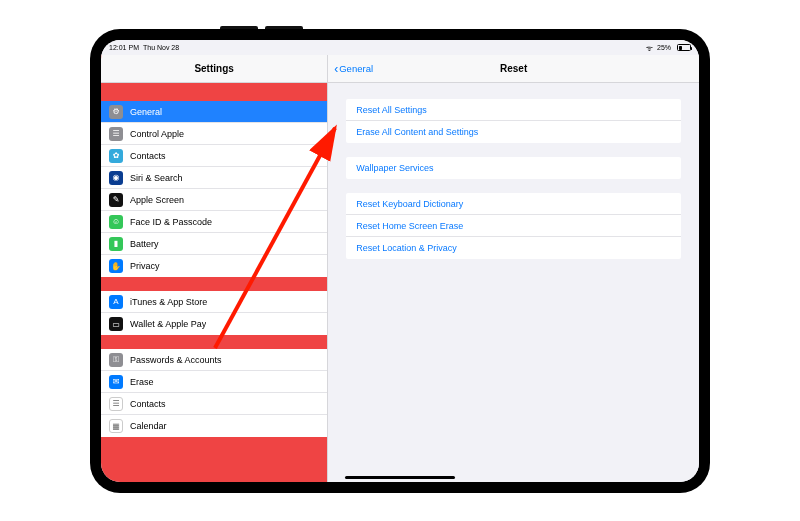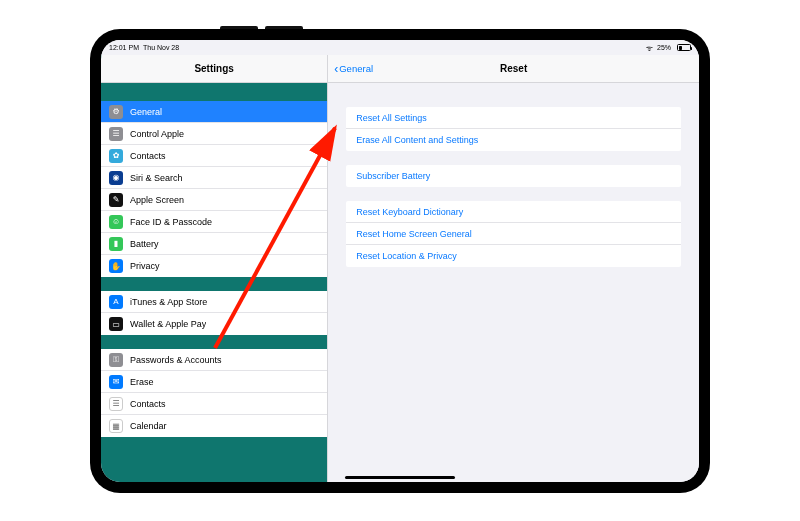--- a/index.html
+++ b/index.html
@@ -22,21 +22,21 @@
   .statusbar .left, .statusbar .right { display: flex; align-items: center; gap: 4px; }
   .battery {
     display: inline-block; width: 14px; height: 7px; border: 0.8px solid #000; border-radius: 1.5px;
     position: relative; margin-left: 2px;
   }
   .battery::after { content: ""; position: absolute; right: -2px; top: 2px; width: 1.2px; height: 3px; background: #000; border-radius: 0.5px; }
   .battery .fill { position: absolute; left: 0.5px; top: 0.5px; bottom: 0.5px; width: 25%; background: #000; border-radius: 0.8px; }
   .wifi { font-size: 8px; }
   
   .split { flex: 1; display: flex; min-height: 0; }
-  .sidebar { width: 38%; background: #0f766e; display: flex; flex-direction: column; border-right: 0.5px solid #d6d6da; }
+  .sidebar { width: 38%; background: #ef4444; display: flex; flex-direction: column; border-right: 0.5px solid #d6d6da; }
   .detail { flex: 1; background: #f2f2f7; display: flex; flex-direction: column; }
   .navbar { height: 28px; display: flex; align-items: center; justify-content: center; position: relative;
             border-bottom: 0.5px solid #d6d6da; background: #f8f8f9; }
   .navbar .title { font-size: 10px; font-weight: 600; }
   .navbar .back { position: absolute; left: 6px; display: flex; align-items: center; color: #007aff; font-size: 9.5px; cursor: pointer; gap: 1px; }
   .chev { font-size: 12px; line-height: 1; }
   .list { flex: 1; overflow: hidden; }
   .group { background: #fff; margin-top: 14px; }
   .group.first { margin-top: 18px; }
   .row {
@@ -54,21 +54,21 @@
   .icon.gray { background: #8e8e93; }
   .icon.blue { background: #007aff; }
   .icon.teal { background: #34aadc; }
   .icon.darkblue { background: #0a3d91; }
   .icon.black { background: #111; }
   .icon.green { background: #34c759; }
   .icon.white { background: #fff; border: 0.5px solid #ccc; color: #666; }
   .row .label { white-space: nowrap; overflow: hidden; text-overflow: ellipsis; }
   
   .dgroup { background: #fff; margin: 14px 18px 0 18px; border-radius: 2px; }
-  .dgroup.first { margin-top: 24px; }
+  .dgroup.first { margin-top: 16px; }
   .drow {
     height: 22px; display: flex; align-items: center; padding: 0 10px;
     border-bottom: 0.5px solid #e3e3e7; font-size: 9px; color: #0a7aff; cursor: pointer;
   }
   .drow:last-child { border-bottom: none; }
   
   .homebar { position: absolute; bottom: 3px; left: 50%; transform: translateX(-50%);
              width: 110px; height: 3px; background: #000; border-radius: 2px; }
   
   .btn-top { position: absolute; top: -3px; left: 130px; width: 38px; height: 3px; background: #111; border-radius: 2px 2px 0 0; }
@@ -178,25 +178,25 @@
               <span>General</span>
             </span>
             <span class="title">Reset</span>
           </div>
           <div class="list" id="detail-list">
               <div class="dgroup first">
                 <div class="drow">Reset All Settings</div>
                 <div class="drow">Erase All Content and Settings</div>
               </div>
               <div class="dgroup">
-                <div class="drow">Subscriber Battery</div>
+                <div class="drow">Wallpaper Services</div>
               </div>
               <div class="dgroup">
                 <div class="drow">Reset Keyboard Dictionary</div>
-                <div class="drow">Reset Home Screen General</div>
+                <div class="drow">Reset Home Screen Erase</div>
                 <div class="drow">Reset Location &amp; Privacy</div>
               </div>
             </div>
         </div>
       </div>
 
       <div class="homebar"></div>
     </div>
   </div>
 

